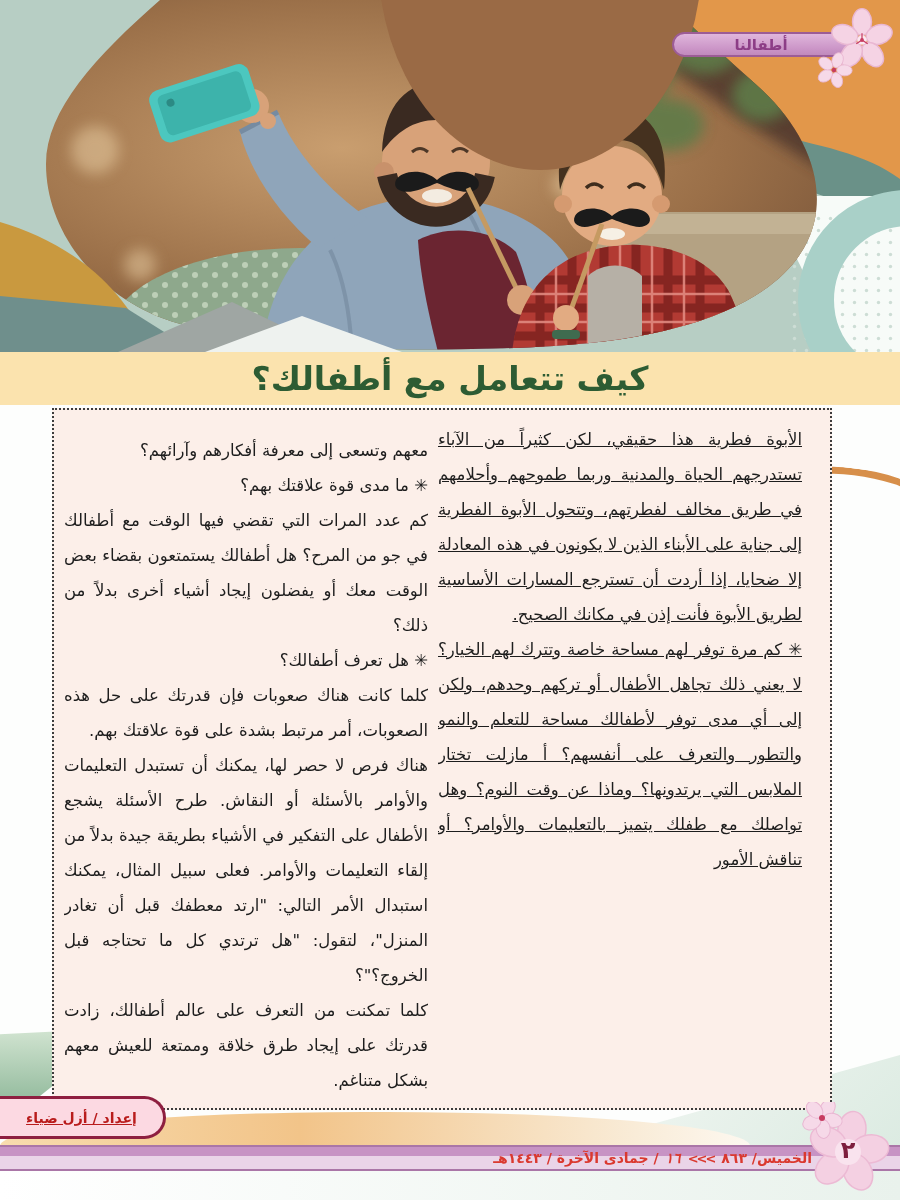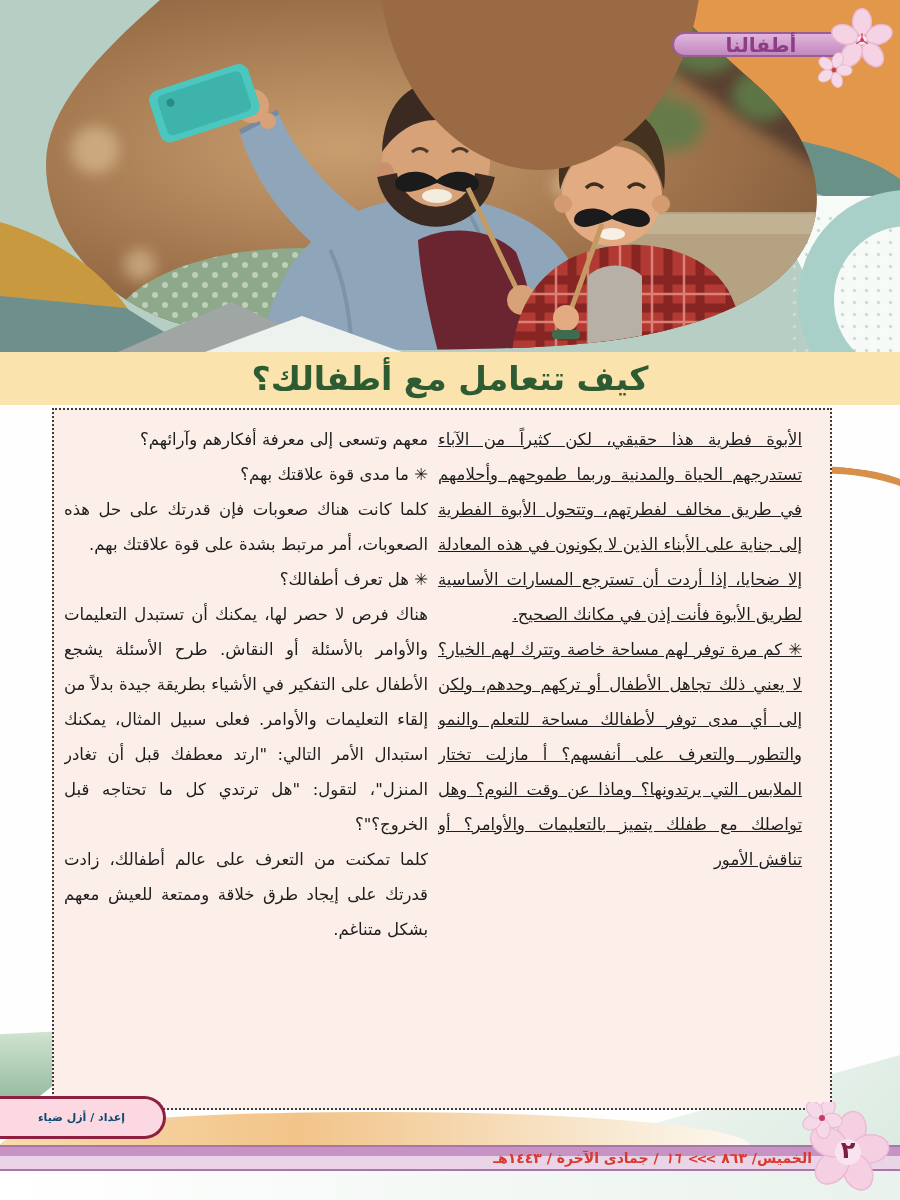--- a/index.html
+++ b/index.html
@@ -6,21 +6,21 @@
   body{width:900px;height:1200px;font-family:"DejaVu Sans",sans-serif;background:#ffffff;}
   .page{position:relative;width:900px;height:1200px;overflow:hidden;background:#fdfefd;}
 
   
   .hero-svg{position:absolute;left:0;top:0;display:block;}
 
   .badge{position:absolute;left:672px;top:32px;width:178px;height:25px;
     background:linear-gradient(180deg,#e0b6dc 0%,#cb95c7 70%,#c08abc 100%);
     border:2px solid #9c5c96;border-radius:15px;display:flex;align-items:center;justify-content:center;
     box-sizing:border-box;}
-  .badge span{color:#8c3d86;font-size:20px;font-weight:bold;direction:rtl;}
+  .badge span{color:#8c3d86;font-size:15px;font-weight:bold;direction:rtl;}
   .badge-flower{position:absolute;left:816px;top:4px;}
 
   
   .title-bar{position:absolute;left:0;top:352px;width:900px;height:53px;background:#fbe3ae;
     display:flex;align-items:center;justify-content:center;}
   .title-bar h1{margin:0;color:#2d5c33;font-size:33px;font-weight:bold;direction:rtl;letter-spacing:0;}
 
   
   .arc-orange{position:absolute;right:-60px;top:468px;width:210px;height:95px;
     border:7px solid transparent;border-top:7px solid #d78f4a;border-radius:50%;transform:rotate(7deg);}
@@ -38,27 +38,27 @@
   .bg-bottom{position:absolute;left:0;top:1170px;width:900px;height:30px;
     background:linear-gradient(90deg,#ffffff,#e9f2ec);}
 
   
   .article-box{position:absolute;left:52px;top:408px;width:780px;height:702px;
     background:#fcefe9;border:2px dotted #3c3c3c;box-sizing:border-box;overflow:hidden;}
   .col{position:absolute;top:12px;height:676px;width:364px;direction:rtl;text-align:justify;
     font-size:16.5px;line-height:35px;color:#1d1d1d;overflow:hidden;}
   .col p{margin:0;}
   .col-right{right:28px;text-decoration:underline;}
-  .col-left{left:10px;}
+  .col-left{left:10px;margin-top:11px;}
 
   
   .byline{position:absolute;left:0;top:1096px;width:166px;height:43px;
     background:#fcd9e2;border:3px solid #8e1f40;border-left:none;border-radius:0 26px 26px 0;
     display:flex;align-items:center;justify-content:center;box-sizing:border-box;}
-  .byline span{color:#0c4a6e;font-weight:bold;font-size:11px;direction:rtl;}
+  .byline span{color:#b91c1c;font-weight:bold;font-size:14px;direction:rtl;text-decoration:underline;}
 
   
   .footer-bar{position:absolute;left:0;top:1145px;width:900px;height:26px;box-sizing:border-box;
     background:linear-gradient(180deg,#c793c4 0%,#c793c4 42%,#ead4e8 42%,#ead4e8 100%);
     border-top:2px solid #aa76a7;border-bottom:2px solid #aa76a7;}
   .footer-text{position:absolute;right:88px;top:1147px;height:22px;display:flex;align-items:center;
     direction:rtl;gap:7px;color:#da392f;font-weight:bold;font-size:14px;}
   .footer-text .chev{direction:ltr;unicode-bidi:bidi-override;letter-spacing:-2px;font-size:13px;}
   .footer-text .big{font-size:14px;font-style:italic;}
   .page-flower{position:absolute;left:796px;top:1102px;}
@@ -217,22 +217,23 @@
   <div class="bg-bottom"></div>
 
   <div class="article-box">
     <div class="col col-right">
       <p>الأبوة فطرية هذا حقيقي، لكن كثيراً من الآباء تستدرجهم الحياة والمدنية وربما طموحهم وأحلامهم في طريق مخالف لفطرتهم، وتتحول الأبوة الفطرية إلى جناية على الأبناء الذين لا يكونون في هذه المعادلة إلا ضحايا، إذا أردت أن تسترجع المسارات الأساسية لطريق الأبوة فأنت إذن في مكانك الصحيح.</p>
       <p>✳ كم مرة توفر لهم مساحة خاصة وتترك لهم الخيار؟ لا يعني ذلك تجاهل الأطفال أو تركهم وحدهم، ولكن إلى أي مدى توفر لأطفالك مساحة للتعلم والنمو والتطور والتعرف على أنفسهم؟ أ مازلت تختار الملابس التي يرتدونها؟ وماذا عن وقت النوم؟ وهل تواصلك مع طفلك يتميز بالتعليمات والأوامر؟ أو تناقش الأمور</p>
     </div>
     <div class="col col-left">
       <p>معهم وتسعى إلى معرفة أفكارهم وآرائهم؟</p>
       <p>✳ ما مدى قوة علاقتك بهم؟</p>
+      <p>كم عدد المرات التي تقضي فيها الوقت مع أطفالك في جو من المرح؟ هل أطفالك يستمتعون بقضاء بعض الوقت معك أو يفضلون إيجاد أشياء أخرى بدلاً من ذلك؟</p>
+      <p>✳ هل تعرف أطفالك؟</p>
       <p>كلما كانت هناك صعوبات فإن قدرتك على حل هذه الصعوبات، أمر مرتبط بشدة على قوة علاقتك بهم.</p>
-      <p>✳ هل تعرف أطفالك؟</p>
       <p>هناك فرص لا حصر لها، يمكنك أن تستبدل التعليمات والأوامر بالأسئلة أو النقاش. طرح الأسئلة يشجع الأطفال على التفكير في الأشياء بطريقة جيدة بدلاً من إلقاء التعليمات والأوامر. فعلى سبيل المثال، يمكنك استبدال الأمر التالي: "ارتد معطفك قبل أن تغادر المنزل"، لتقول: "هل ترتدي كل ما تحتاجه قبل الخروج؟"؟</p>
       <p>كلما تمكنت من التعرف على عالم أطفالك، زادت قدرتك على إيجاد طرق خلاقة وممتعة للعيش معهم بشكل متناغم.</p>
     </div>
   </div>
 
   <div class="byline">
     <span>إعداد / أزل ضياء</span>
   </div>
 
   <div class="footer-bar"></div>

